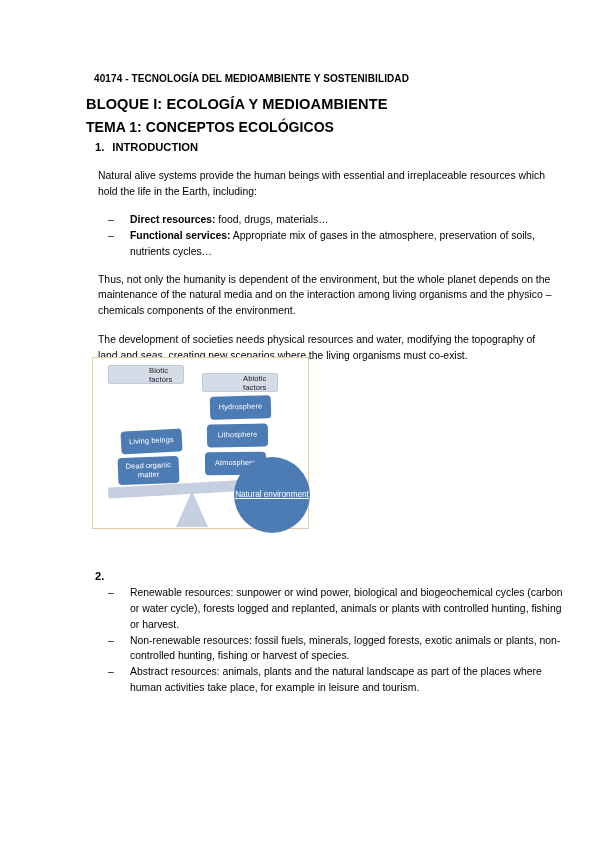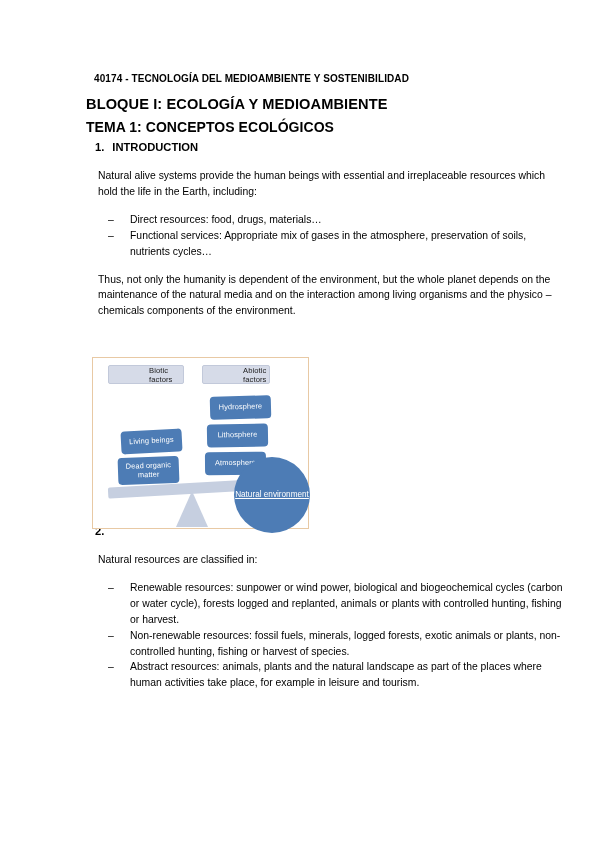--- a/index.html
+++ b/index.html
@@ -85,21 +85,21 @@
     display: flex;
     padding-left: 22px;
   }
   .dash-list li .dash {
     flex: 0 0 22px;
     text-align: left;
   }
   .dash-list li .li-text {
     flex: 1 1 auto;
   }
-  .li-text b { font-weight: normal; }
+  .li-text b { font-weight: bold; }
 
   
   .figure {
     position: absolute;
     left: 92px;
     top: 357px;
     width: 220px;
     height: 174px;
   }
   .figure-frame {
@@ -120,21 +120,21 @@
     box-sizing: border-box;
     font-size: 7.6px;
     color: #1b1b1b;
     display: flex;
     align-items: center;
     justify-content: center;
     letter-spacing: 0.1px;
     padding-left: 40px;
   }
   .hdr-biotic  { left: 16px;  top: 8px;  width: 76px; height: 19px; }
-  .hdr-abiotic { left: 110px; top: 8px;  width: 68px; height: 19px; }
+  .hdr-abiotic { left: 110px; top: 16px;  width: 76px; height: 19px; }
 
   .blue-box {
     position: absolute;
     background: #4d7cb5;
     border-radius: 4px;
     color: #ffffff;
     font-size: 7.4px;
     display: flex;
     align-items: center;
     justify-content: center;
@@ -216,29 +216,29 @@
         <span class="li-text"><b>Direct resources:</b><span> food, drugs, materials…</span></span>
       </li>
       <li>
         <span class="dash">–</span>
         <span class="li-text"><b>Functional services:</b><span> Appropriate mix of gases in the atmosphere, preservation of soils, nutrients cycles…</span></span>
       </li>
     </ul>
 
     <p class="para">Thus, not only the humanity is dependent of the environment, but the whole planet depends on the maintenance of the natural media and on the interaction among living organisms and the physico – chemicals components of the environment.</p>
 
+    <p class="para spaced">The development of societies needs physical resources and water, modifying the topography of land and seas, creating new scenarios where the living organisms must co-exist.</p>
 
 
     <div style="height:190px"></div>
 
     <div class="numbered-heading">
       <span class="num">2.</span>
     </div>
 
-    <p class="para">Natural resources are classified in:</p>
 
     <ul class="dash-list">
       <li>
         <span class="dash">–</span>
         <span class="li-text">Renewable resources: sunpower or wind power, biological and biogeochemical cycles (carbon or water cycle), forests logged and replanted, animals or plants with controlled hunting, fishing or harvest.</span>
       </li>
       <li>
         <span class="dash">–</span>
         <span class="li-text">Non-renewable resources: fossil fuels, minerals, logged forests, exotic animals or plants, non-controlled hunting, fishing or harvest of species.</span>
       </li>

